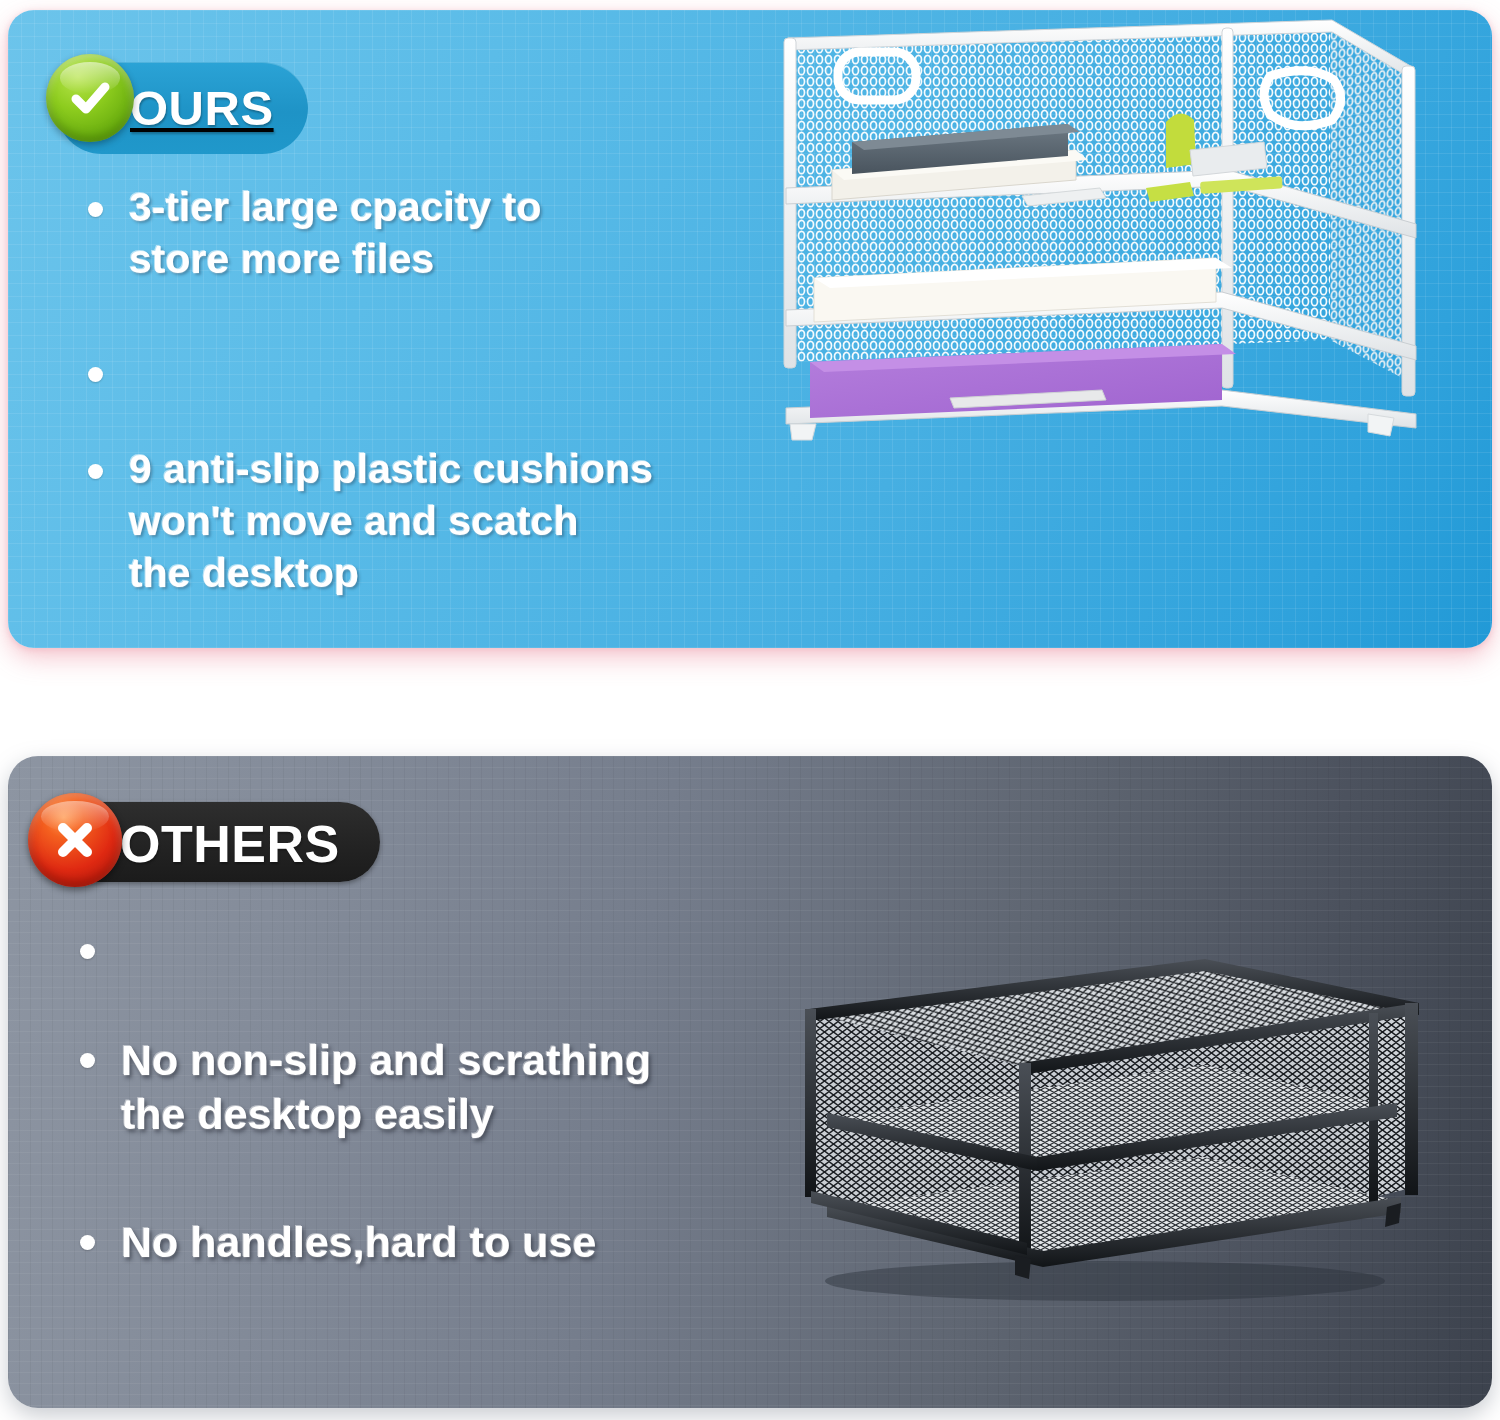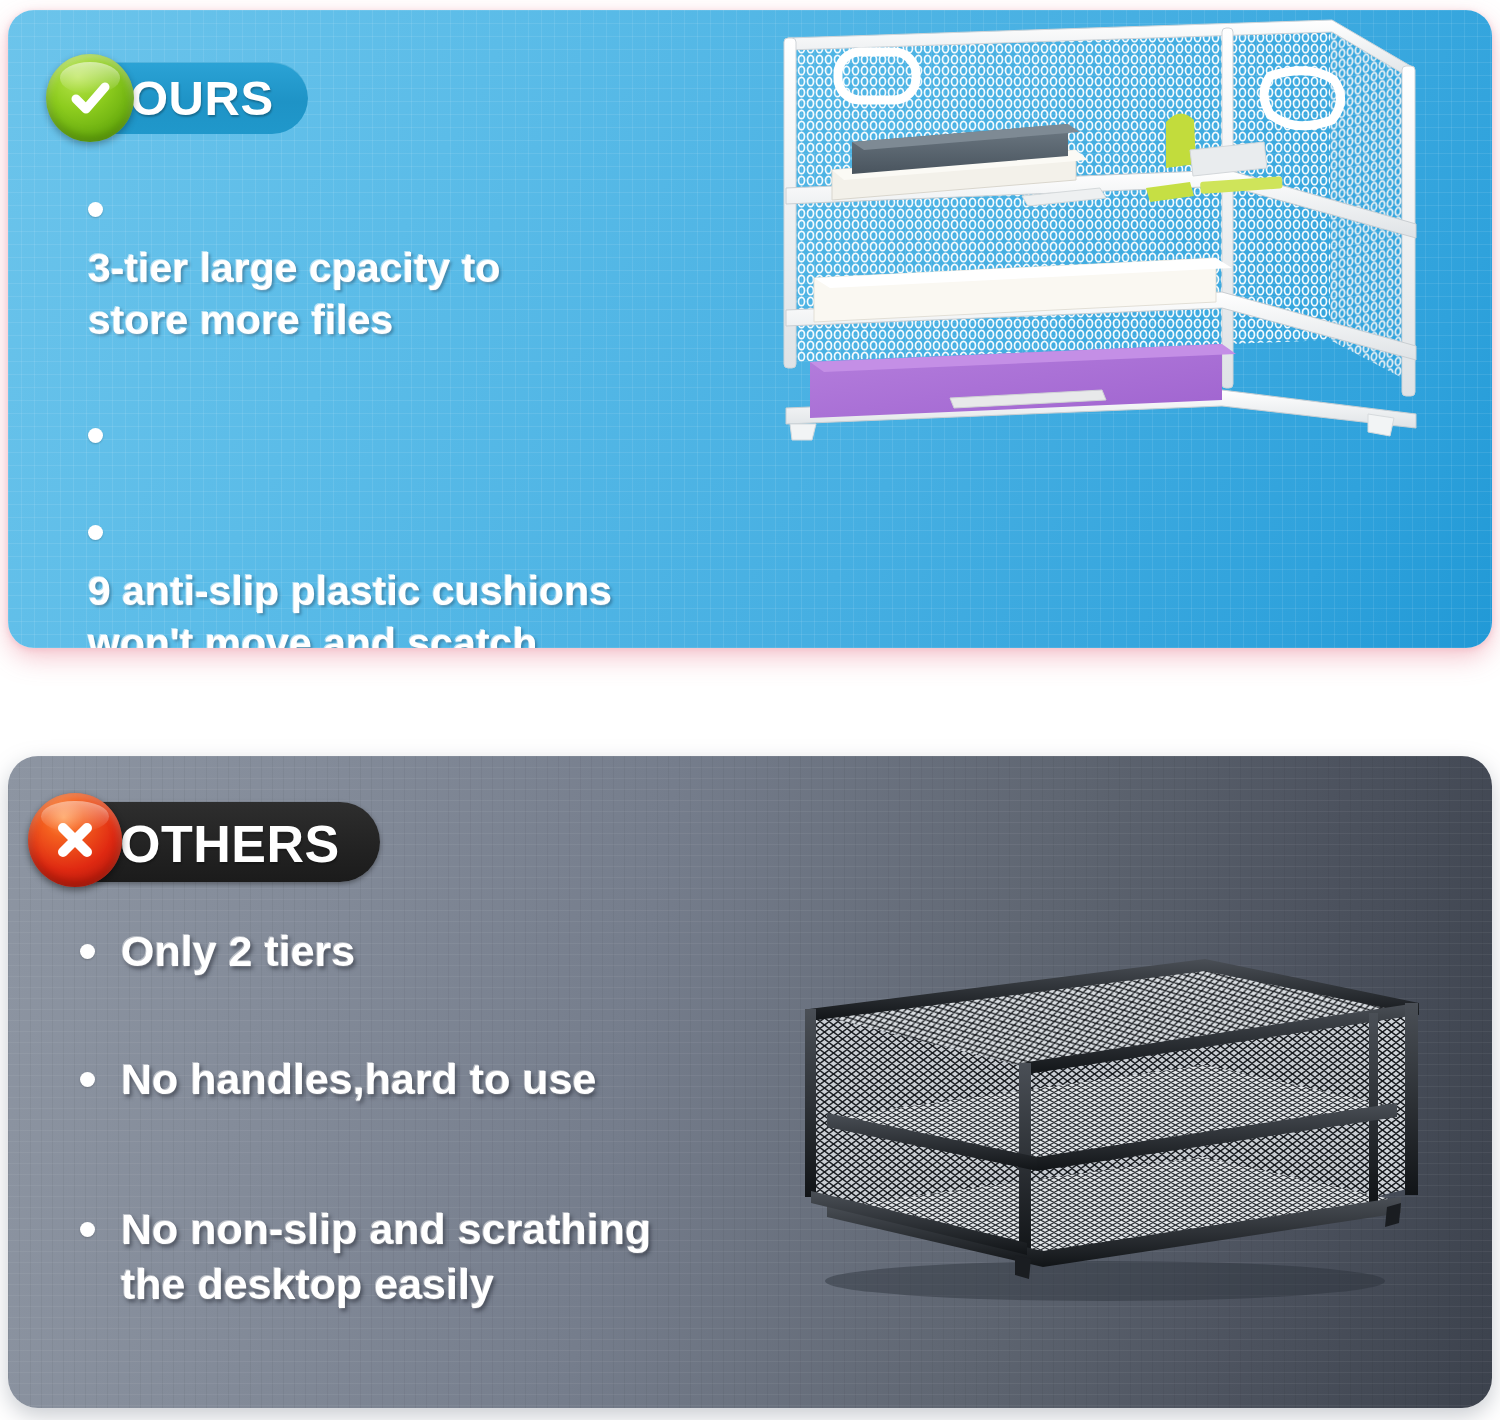--- a/index.html
+++ b/index.html
@@ -35,23 +35,24 @@
   .grid-tex.dark{
     background-image:
       linear-gradient(rgba(255,255,255,.055) 1px,transparent 1px),
       linear-gradient(90deg,rgba(0,0,0,.045) 1px,transparent 1px);
     background-size:11px 11px;
   }
 
   
   .badge{position:absolute;display:flex;align-items:center;border-radius:999px;}
   .badge-ours{
-    left:48px;top:52px;height:72px;padding:0 34px 0 74px;
+    left:48px;top:52px;height:92px;padding:0 34px 0 74px;
     background:linear-gradient(180deg,#2BA3D6 0%,#1E93C6 55%,#2098CB 100%);
     box-shadow:inset 0 1px 0 rgba(255,255,255,.18);
+    text-decoration:underline;
   }
   .badge-others{
     left:40px;top:802px;height:76px;padding:4px 40px 0 80px;
     background:linear-gradient(180deg,#2E2E2E 0%,#232323 55%,#1b1b1b 100%);
     box-shadow:0 2px 5px rgba(0,0,0,.35);
   }
   .badge-label{
     color:#ffffff;font-weight:bold;letter-spacing:.5px;
     text-shadow:1px 2px 2px rgba(0,0,0,.28);
     white-space:nowrap;
@@ -88,21 +89,21 @@
   .mark svg{position:relative;z-index:2;}
 
   
   .bullets{position:absolute;list-style:none;margin:0;padding:0;}
   .bullets-ours{left:80px;top:172px;width:680px;}
   .bullets-others{left:80px;top:920px;width:720px;}
   .bullet-item{
     display:flex;align-items:flex-start;gap:26px;color:#ffffff;
     font-weight:bold;line-height:1.26;
   }
-  .bullets-ours .bullet-item{font-size:41px;margin-bottom:62px;flex-direction:column;}
+  .bullets-ours .bullet-item{font-size:41px;margin-bottom:62px;}
   .bullets-others .bullet-item{font-size:43px;margin-bottom:74px;}
   .bullets-ours .bullet-item:last-child,
   .bullets-others .bullet-item:last-child{margin-bottom:0;}
   .dot{
     flex:0 0 auto;width:15px;height:15px;border-radius:50%;
     background:#ffffff;margin-top:20px;
     box-shadow:0 1px 2px rgba(0,0,0,.20);
   }
   .btext{
     text-shadow:
@@ -291,27 +292,26 @@
         <svg width="54" height="54" viewBox="0 0 54 54">
           <path d="M15 15 L39 39 M39 15 L15 39" fill="none" stroke="#ffffff" stroke-width="10" stroke-linecap="round"></path>
         </svg>
       </span>
       <span class="badge-label">OTHERS</span>
     </div>
 
     <ul class="bullets bullets-others" style="left:72px;top:168px;">
       <li class="bullet-item">
         <span class="dot"></span>
-        <span class="btext">Only 2 tiers</span>
-      </li>
-      <li class="bullet-item" style="margin-bottom:96px;">
-        <span class="dot"></span>
-        <span class="btext">No handles,hard to use</span>
       </li>
       <li class="bullet-item">
         <span class="dot"></span>
         <span class="btext">No non-slip and scrathing
 the desktop easily</span>
       </li>
+      <li class="bullet-item" style="margin-bottom:96px;">
+        <span class="dot"></span>
+        <span class="btext">No handles,hard to use</span>
+      </li>
     </ul>
   </section>
 
 </div>
 
 </body></html>

